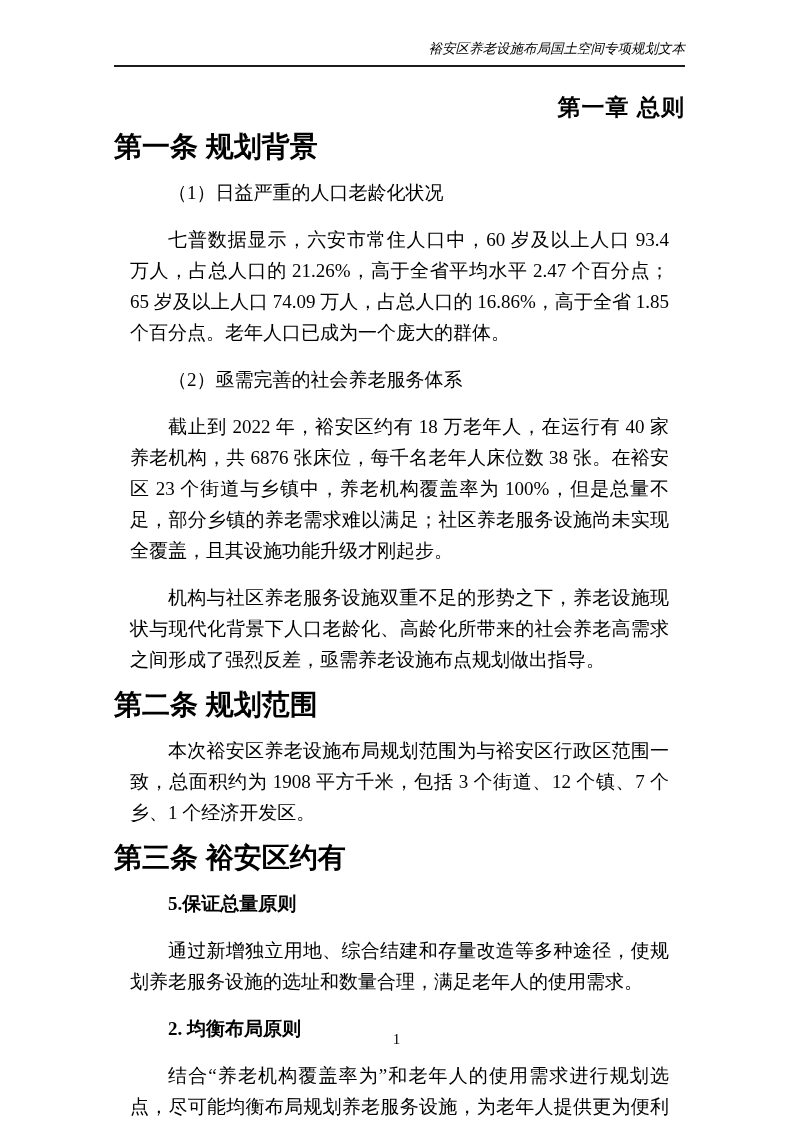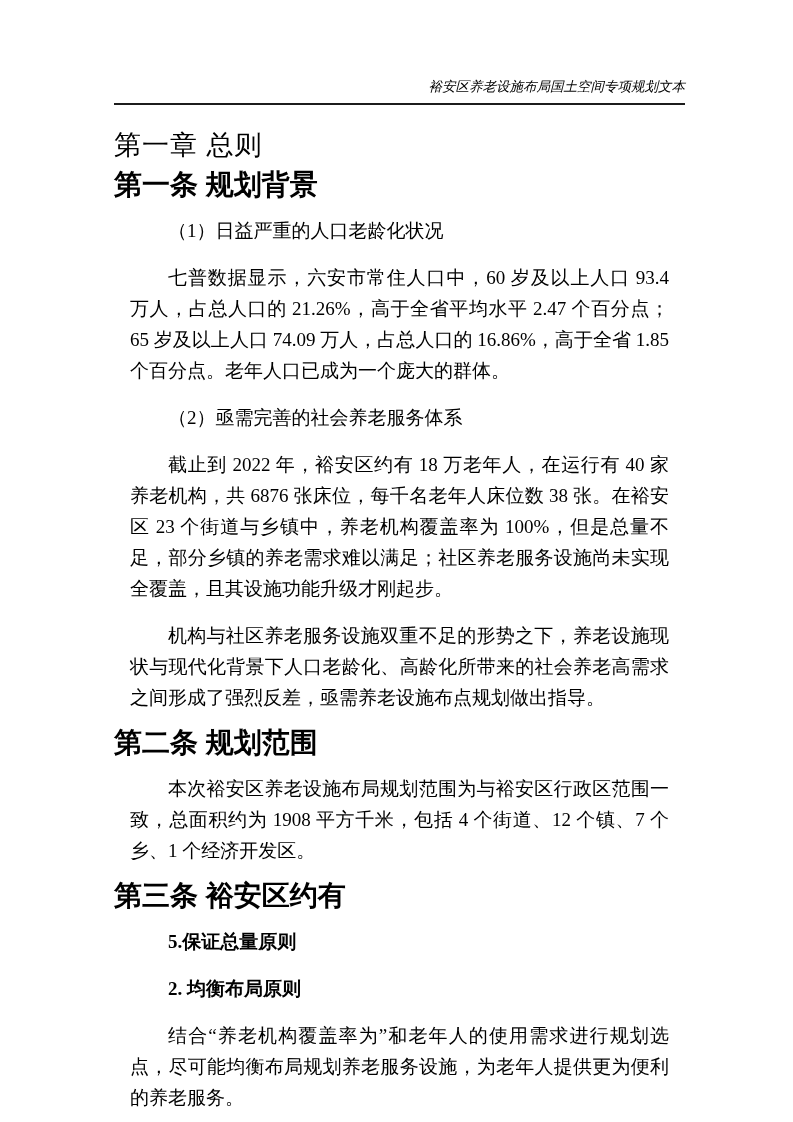--- a/index.html
+++ b/index.html
@@ -12,38 +12,38 @@
     width: 793px;
     height: 1122px;
     position: relative;
     font-family: "Liberation Serif", "DejaVu Serif", serif;
     overflow: hidden;
   }
   .page {
     box-sizing: border-box;
     width: 793px;
     height: 1122px;
-    padding: 78px 108px 0 114px;
+    padding: 40px 108px 0 114px;
     position: relative;
   }
   .running-header {
     text-align: right;
     font-style: italic;
     font-size: 13.5px;
     line-height: 18px;
     padding-bottom: 7px;
     border-bottom: 2px solid #1c1c1c;
     font-family: "Liberation Serif", "DejaVu Serif", serif;
   }
   .chapter-title {
     margin: 26px 0 0 0;
-    text-align: left;
+    text-align: right;
     font-family: "Liberation Sans", "DejaVu Sans", sans-serif;
-    font-weight: normal;
-    font-size: 27px;
+    font-weight: bold;
+    font-size: 23px;
     line-height: 28px;
     letter-spacing: 1px;
   }
   .section-heading {
     margin: 12px 0 8px 0;
     font-family: "Liberation Sans", "DejaVu Sans", sans-serif;
     font-weight: bold;
     font-size: 28px;
     line-height: 28px;
   }
@@ -88,25 +88,26 @@
     <h2 class="section-heading">第一条 规划背景</h2>
     <p class="item">（1）日益严重的人口老龄化状况</p>
     <p class="para">七普数据显示，六安市常住人口中，60 岁及以上人口 93.4 万人，占总人口的 21.26%，高于全省平均水平 2.47 个百分点；65 岁及以上人口 74.09 万人，占总人口的 16.86%，高于全省 1.85 个百分点。老年人口已成为一个庞大的群体。</p>
     <p class="item">（2）亟需完善的社会养老服务体系</p>
     <p class="para">截止到 2022 年，裕安区约有 18 万老年人，在运行有 40 家养老机构，共 6876 张床位，每千名老年人床位数 38 张。在裕安区 23 个街道与乡镇中，养老机构覆盖率为 100%，但是总量不足，部分乡镇的养老需求难以满足；社区养老服务设施尚未实现全覆盖，且其设施功能升级才刚起步。</p>
     <p class="para">机构与社区养老服务设施双重不足的形势之下，养老设施现状与现代化背景下人口老龄化、高龄化所带来的社会养老高需求之间形成了强烈反差，亟需养老设施布点规划做出指导。</p>
   </section>
 
   <section>
     <h2 class="section-heading">第二条 规划范围</h2>
-    <p class="para">本次裕安区养老设施布局规划范围为与裕安区行政区范围一致，总面积约为 1908 平方千米，包括 4 个街道、12 个镇、7 个乡、1 个经济开发区。</p>
+    <p class="para">本次裕安区养老设施布局规划范围为与裕安区行政区范围一致，总面积约为 1908 平方千米，包括 3 个街道、12 个镇、7 个乡、1 个经济开发区。</p>
   </section>
 
   <section>
     <h2 class="section-heading">第三条 裕安区约有</h2>
     <p class="subheading">5.保证总量原则</p>
+    <p class="para">通过新增独立用地、综合结建和存量改造等多种途径，使规划养老服务设施的选址和数量合理，满足老年人的使用需求。</p>
     <p class="subheading">2. 均衡布局原则</p>
     <p class="para">结合“养老机构覆盖率为”和老年人的使用需求进行规划选点，尽可能均衡布局规划养老服务设施，为老年人提供更为便利的养老服务。</p>
   </section>
 
   <div class="page-number">1</div>
 
 </div>
 
 </body></html>

